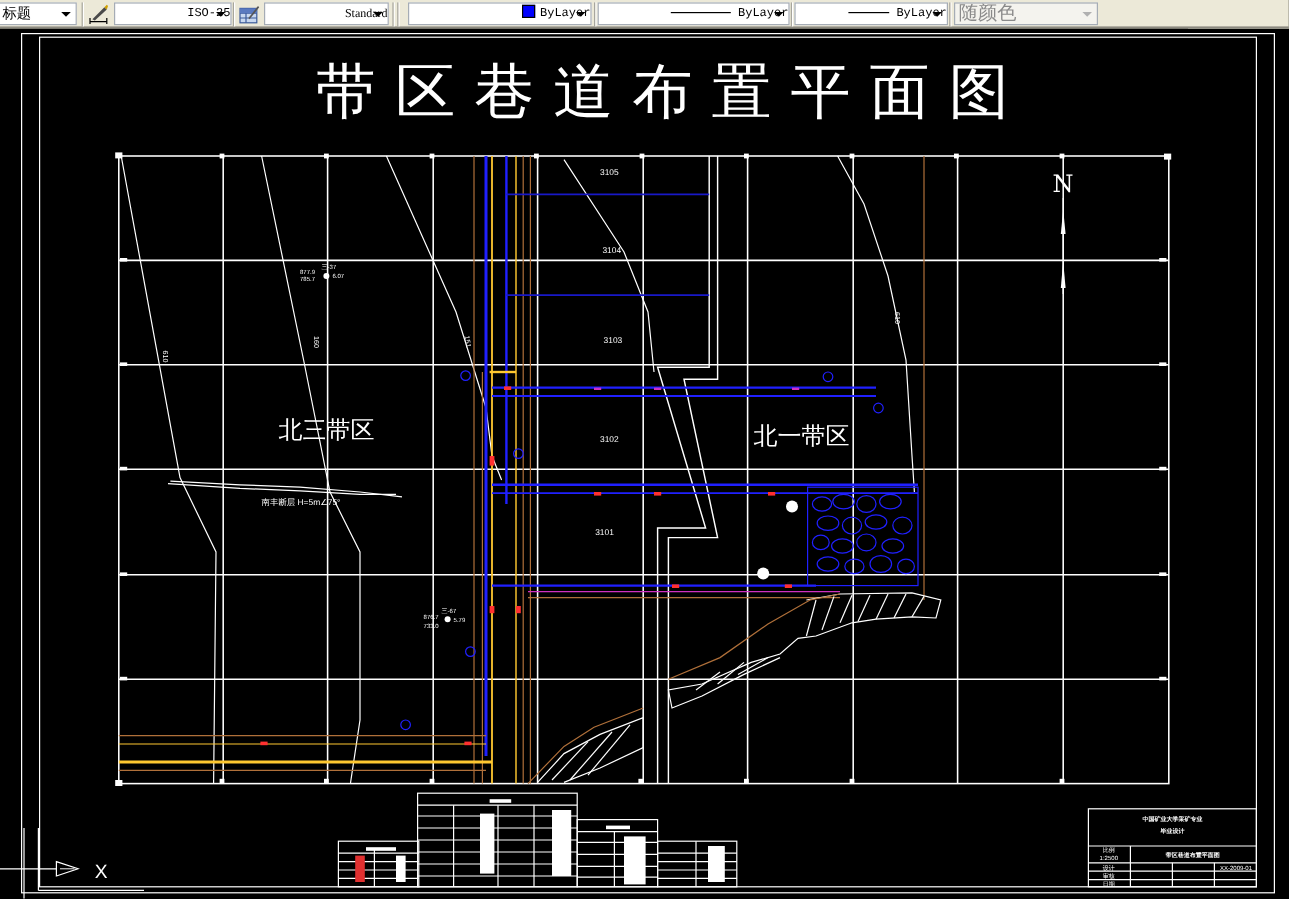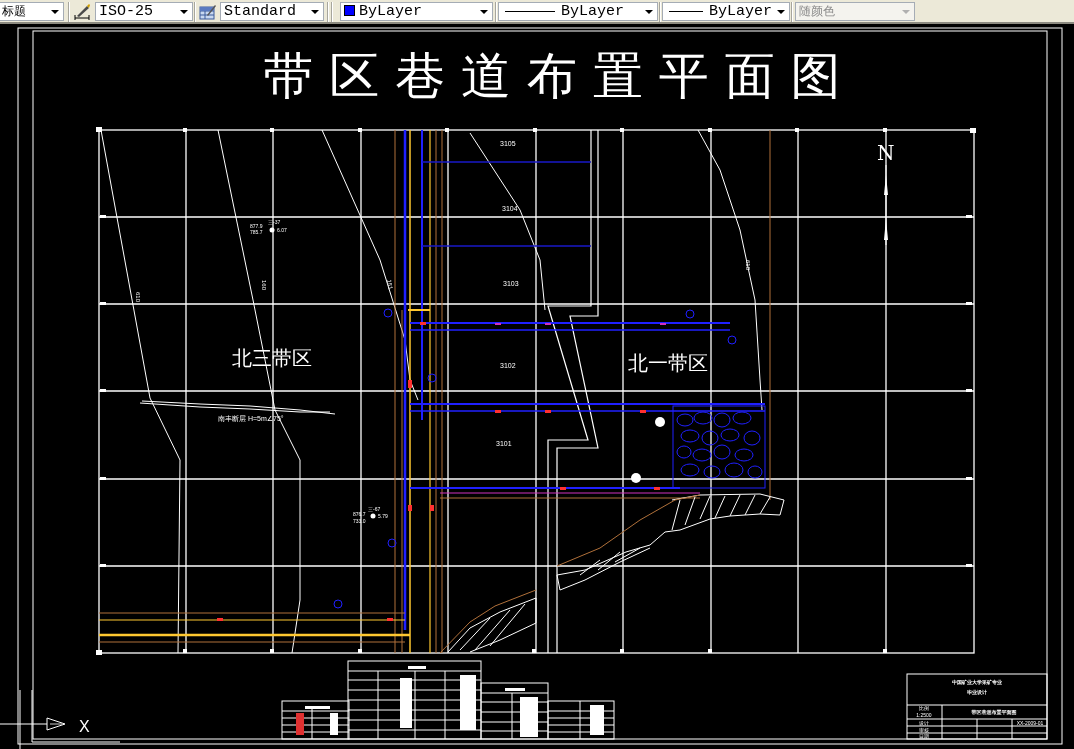--- a/index.html
+++ b/index.html
@@ -4,21 +4,21 @@
 <style>
   html,body{margin:0;padding:0;background:#000;}
   body{width:1074px;height:749px;overflow:hidden;position:relative;font-family:"Liberation Sans","DejaVu Sans",sans-serif;}
   .toolbar{position:absolute;left:0;top:0;width:1074px;height:24px;background:#ece9d8;border-bottom:2px solid #8c8a80;box-sizing:border-box;}
   .tb-combo{position:absolute;top:2px;height:19px;background:#fff;border:1px solid #a5acb5;box-sizing:border-box;font-size:12px;line-height:17px;color:#000;padding-left:3px;white-space:nowrap;overflow:hidden;}
   .tb-combo .arrow{position:absolute;right:4px;top:7px;width:0;height:0;border-left:4px solid transparent;border-right:4px solid transparent;border-top:4px solid #000;}
   .tb-combo.disabled{background:#f4f3ee;color:#8a8a8a;}
   .tb-combo.disabled .arrow{border-top-color:#b0b0b0;}
   .tb-sep{position:absolute;top:2px;width:2px;height:20px;border-left:1px solid #a7a69d;border-right:1px solid #fff;box-sizing:border-box;}
   .tb-icon{position:absolute;top:3px;width:18px;height:18px;}
-  .mono{font-family:"Liberation Mono","DejaVu Sans Mono",monospace;font-size:15px;}
+  .mono{font-family:"Liberation Mono","DejaVu Sans Mono",monospace;font-size:10px;text-align:right;}
   .line-sample{display:inline-block;width:50px;height:0;border-top:1px solid #000;vertical-align:middle;margin:0 6px 0 6px;}
   .swatch{display:inline-block;width:9px;height:9px;background:#0000ff;border:1px solid #000;vertical-align:middle;margin-right:4px;margin-top:-2px;}
   .canvas{position:absolute;left:0;top:24px;width:990px;height:725px;background:#000;}
   svg text{font-family:"Liberation Sans","DejaVu Sans",sans-serif;}
   .title-char{font-family:"DejaVu Serif","Liberation Serif",serif;}
 </style>
 </head>
 <body>
 
 <div class="toolbar">
@@ -40,42 +40,42 @@
   </div>
   <div class="tb-sep" style="left:194px;"></div>
   <svg class="tb-icon" style="left:199px;" viewBox="0 0 18 18">
     <rect x="1" y="4" width="14" height="12" fill="#c8d8f0" stroke="#3a5a9a"></rect>
     <line x1="1" y1="8" x2="15" y2="8" stroke="#3a5a9a"></line>
     <line x1="1" y1="12" x2="15" y2="12" stroke="#3a5a9a"></line>
     <line x1="6" y1="4" x2="6" y2="16" stroke="#3a5a9a"></line>
     <rect x="1" y="4" width="14" height="4" fill="#5a7ac0"></rect>
     <polygon points="8,12 16,2 17,3 9,13" fill="#555"></polygon>
   </svg>
-  <div class="tb-combo mono" style="left:220px;width:104px;">
+  <div class="tb-combo mono" style="left:220px;width:104px;font-family:Liberation Serif, serif;">
     <span>Standard</span>
     <span class="arrow"></span>
   </div>
   <div class="tb-sep" style="left:327px;"></div>
   <div class="tb-sep" style="left:331px;"></div>
   <div class="tb-combo mono" style="left:340px;width:153px;">
     <span class="swatch"></span><span>ByLayer</span>
     <span class="arrow"></span>
   </div>
   <div class="tb-sep" style="left:495px;"></div>
   <div class="tb-combo mono" style="left:498px;width:160px;padding-left:0;">
     <span class="line-sample"></span><span>ByLayer</span>
     <span class="arrow"></span>
   </div>
   <div class="tb-sep" style="left:659px;"></div>
   <div class="tb-combo mono" style="left:662px;width:128px;padding-left:0;">
     <span class="line-sample" style="width:34px;"></span><span>ByLayer</span>
     <span class="arrow"></span>
   </div>
   <div class="tb-sep" style="left:791px;"></div>
-  <div class="tb-combo disabled" style="left:795px;width:120px;font-size:12px;">
+  <div class="tb-combo disabled" style="left:795px;width:120px;font-size:16px;">
     <span>随颜色</span>
     <span class="arrow"></span>
   </div>
 </div>
 
 <div class="canvas">
 <svg width="1074" height="725" viewBox="0 24 1074 725" xmlns="http://www.w3.org/2000/svg" style="position:absolute;left:0;top:0;">
 
   <g fill="none" stroke="#fff" stroke-width="1">
     <rect x="18" y="28" width="1044" height="716"></rect>

